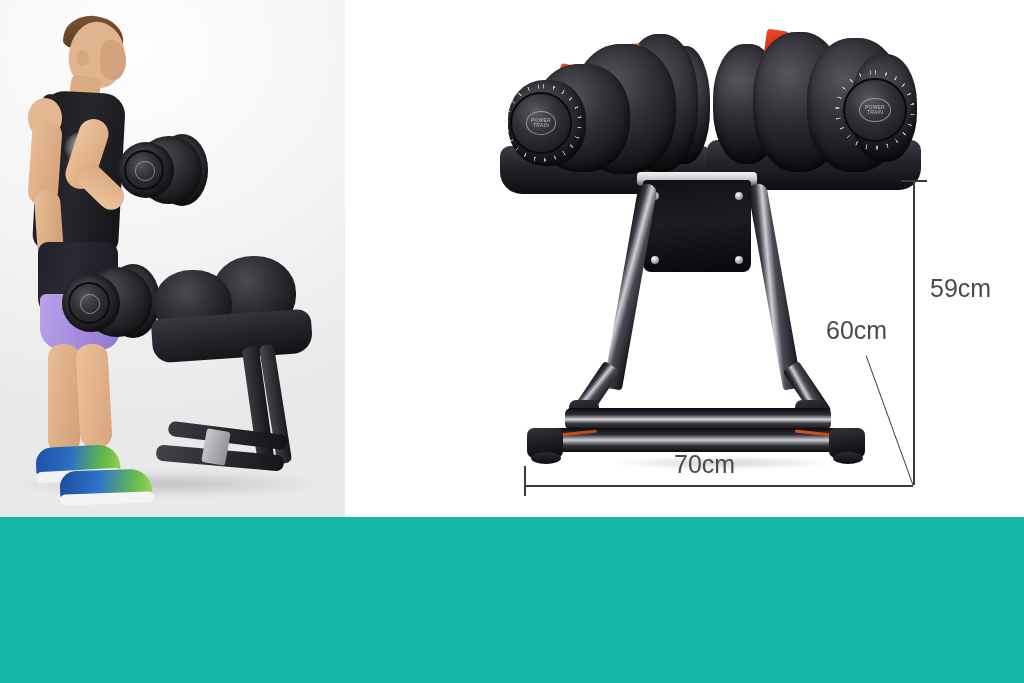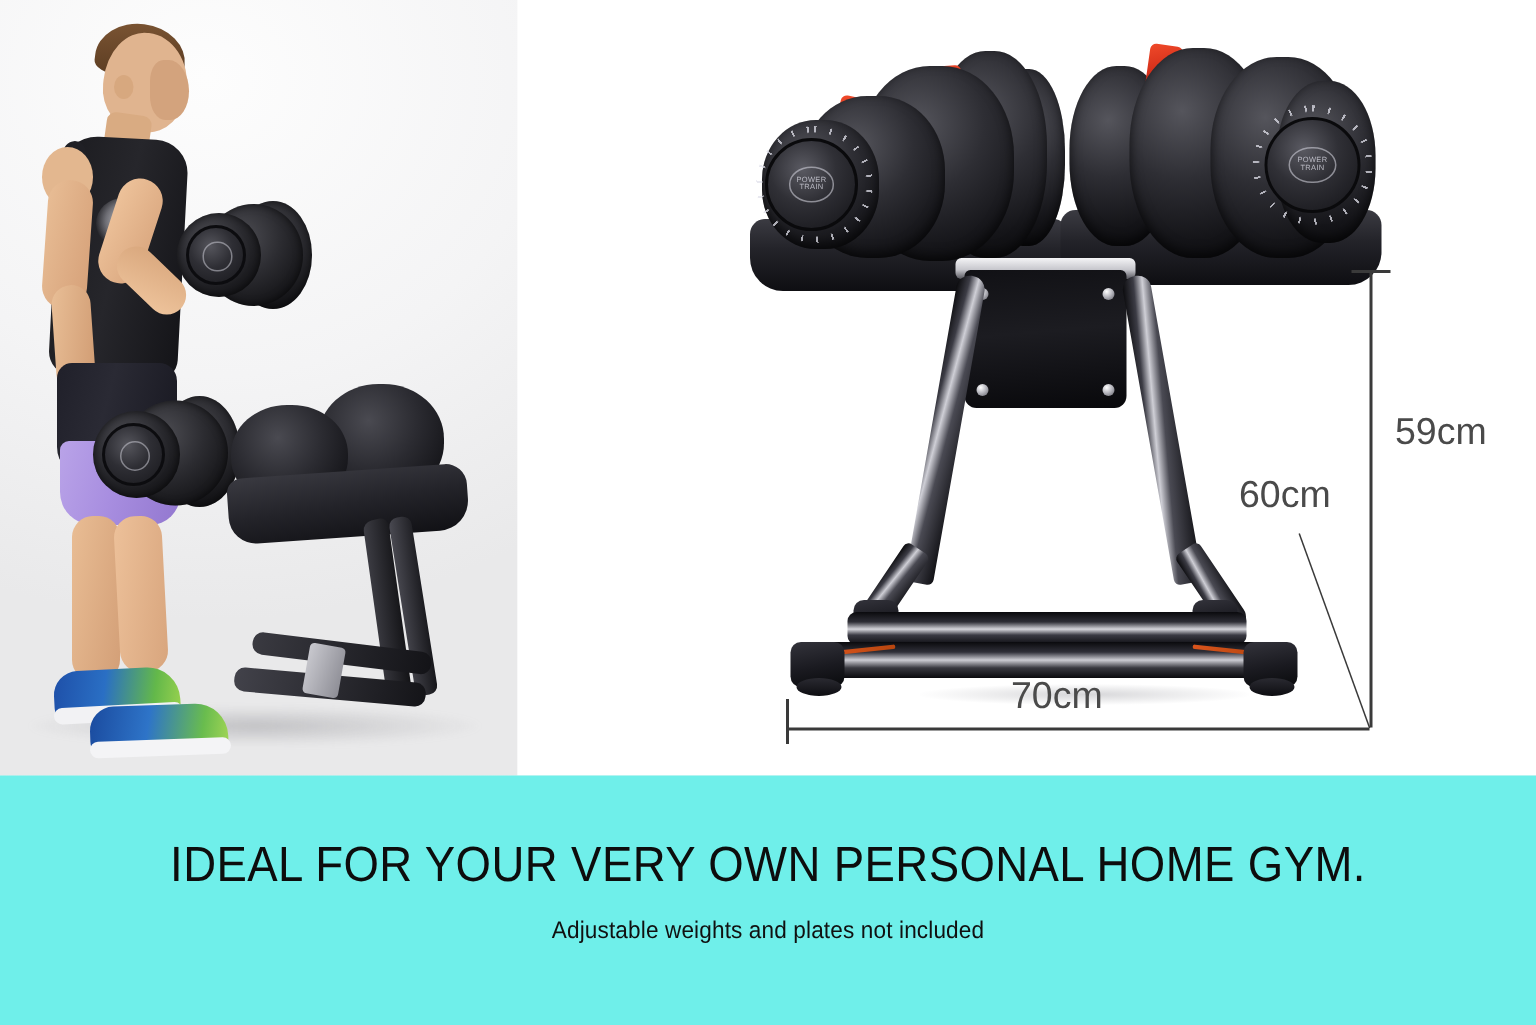--- a/index.html
+++ b/index.html
@@ -1,21 +1,21 @@
 <!DOCTYPE html>
 <html><head>
 <meta charset="utf-8">
 <style>
   * { margin:0; padding:0; box-sizing:border-box; }
   html,body { width:1024px; height:683px; overflow:hidden; }
   body {
     font-family:"Liberation Sans", sans-serif;
     background:#ffffff;
   }
-  .page { position:relative; width:1024px; height:683px; background:#e5e5e5; }
+  .page { position:relative; width:1024px; height:683px; background:#14b8a6; }
 
   
   .photo-strip { position:absolute; left:0; top:0; width:1024px; height:517px; background:#fff; }
 
   
   .left-photo {
     position:absolute; left:0; top:0; width:345px; height:517px;
     background:
       radial-gradient(ellipse 120% 70% at 40% 10%, #fdfdfd 0%, #f4f4f5 55%, #e9e9ea 100%);
     overflow:hidden;
@@ -477,18 +477,14 @@
 
       <div class="diag" style="left: 521px; top: 355px; width: 138px; transform: rotate(70.1deg); background-color: rgb(58, 58, 58);"></div>
       <div class="dim-label" style="left: 481px; top: 316px; color: rgb(74, 74, 74);">60cm</div>
 
       <div class="dim-line dim-h" style="left: 179px; top: 485px; width: 389px; background-color: rgb(58, 58, 58);"></div>
       <div class="dim-tick" style="left: 179px; top: 466px; width: 1.5px; height: 30px; background-color: rgb(58, 58, 58);"></div>
       <div class="dim-label" style="left: 329px; top: 450px; color: rgb(74, 74, 74);">70cm</div>
     </div>
   </div>
 
-  <div class="banner" style="background: rgb(111, 239, 234);">
-    <div class="headline">IDEAL FOR YOUR VERY OWN PERSONAL HOME GYM.</div>
-    <div class="subline">Adjustable weights and plates not included</div>
-  </div>
 
 </div>
 
 </body></html>

